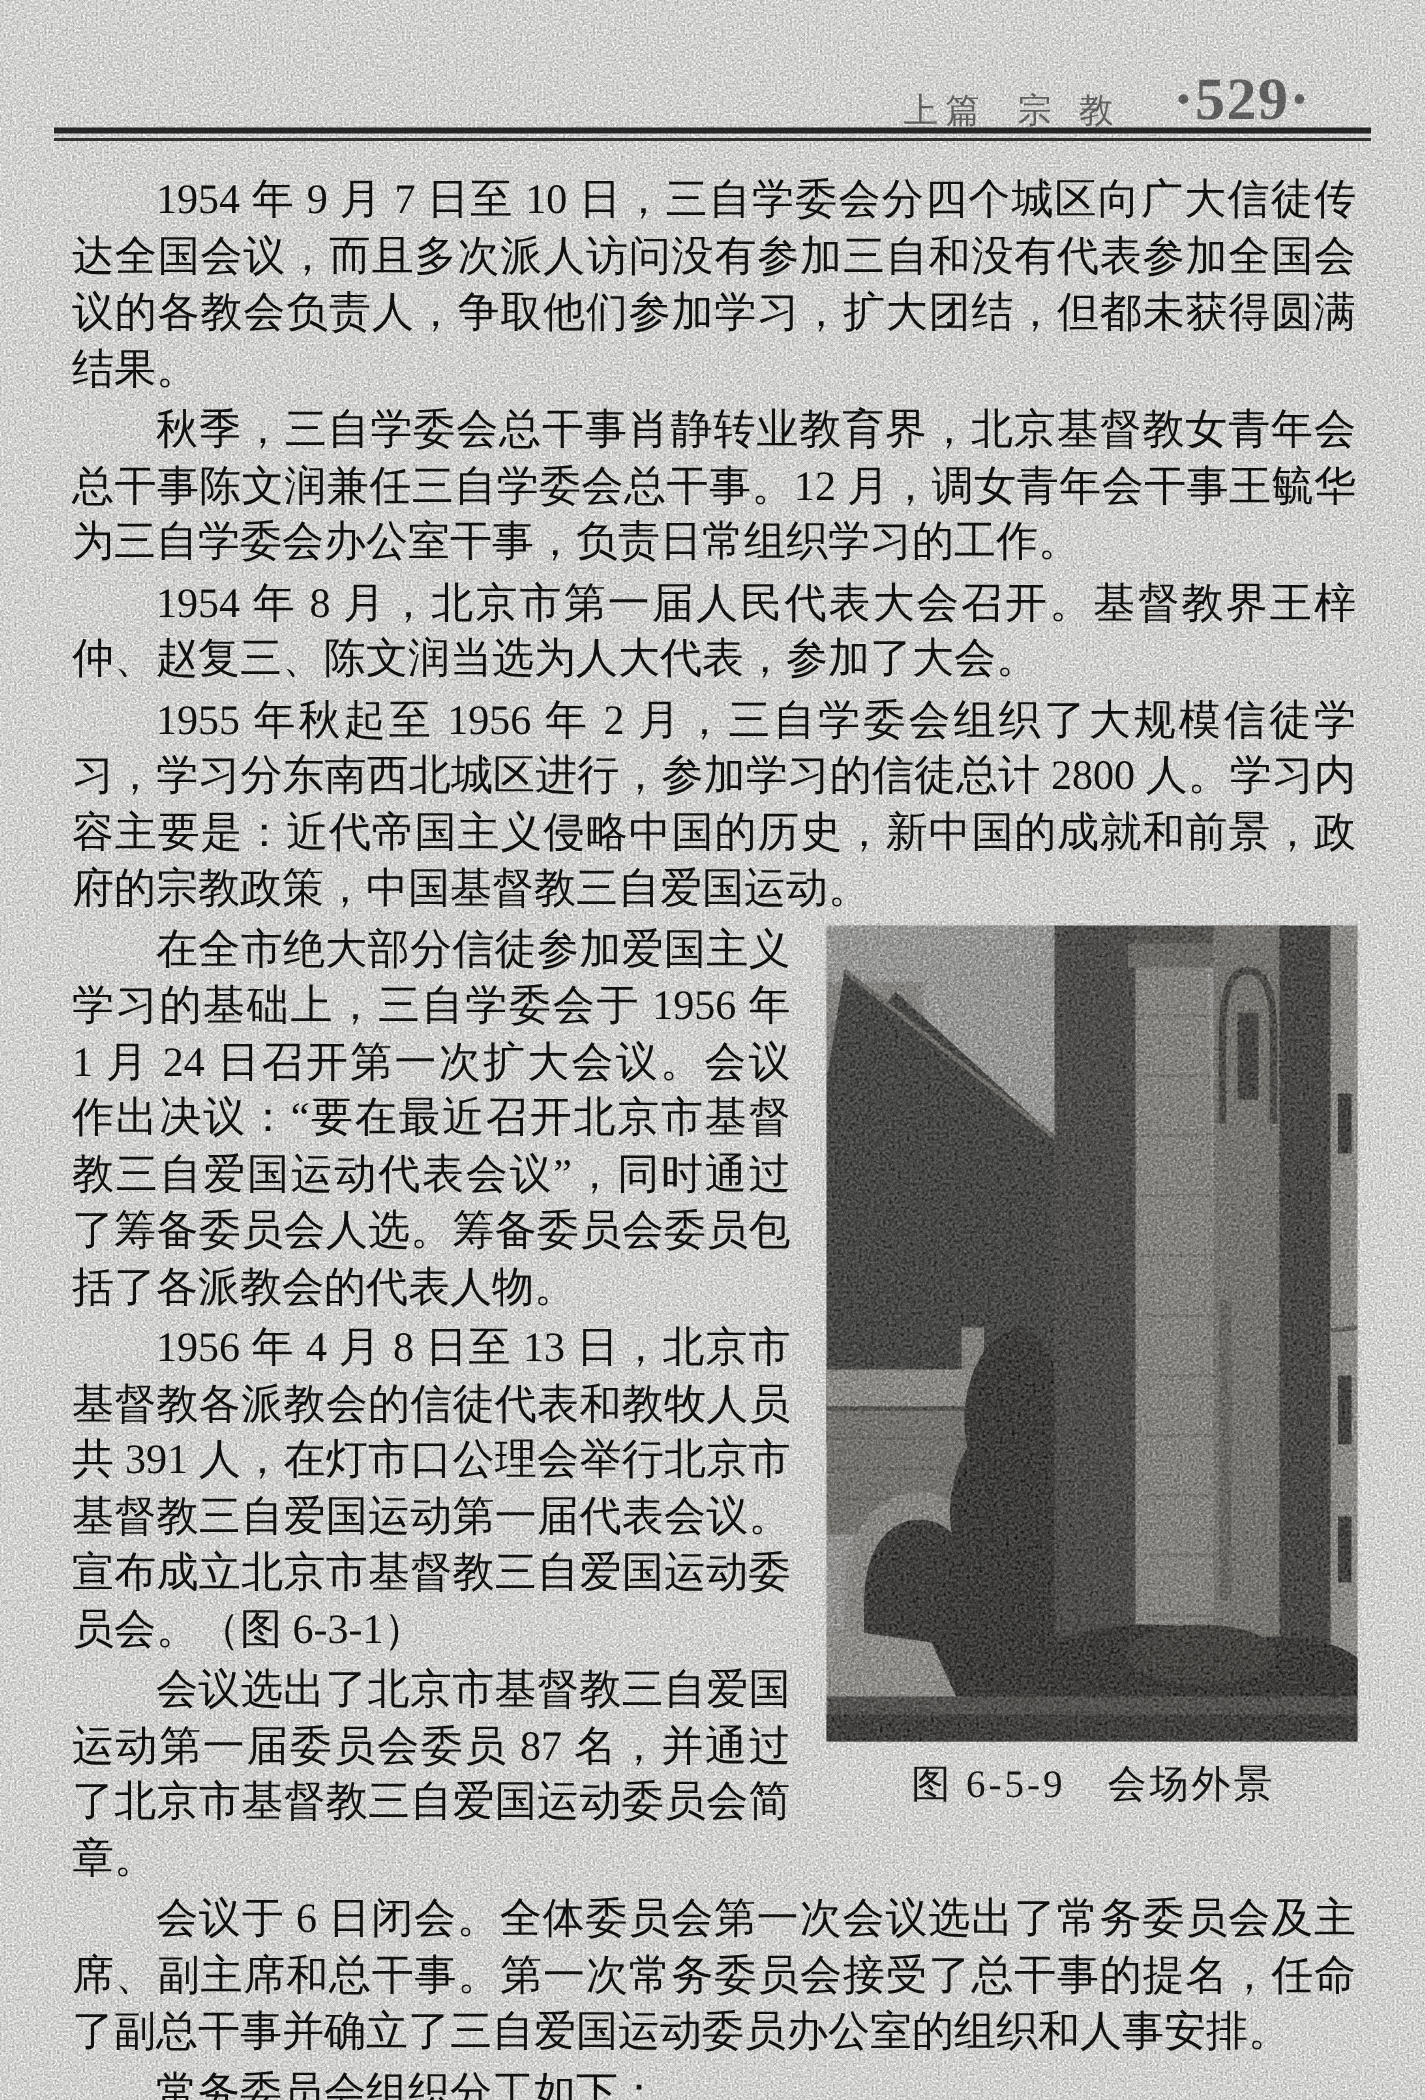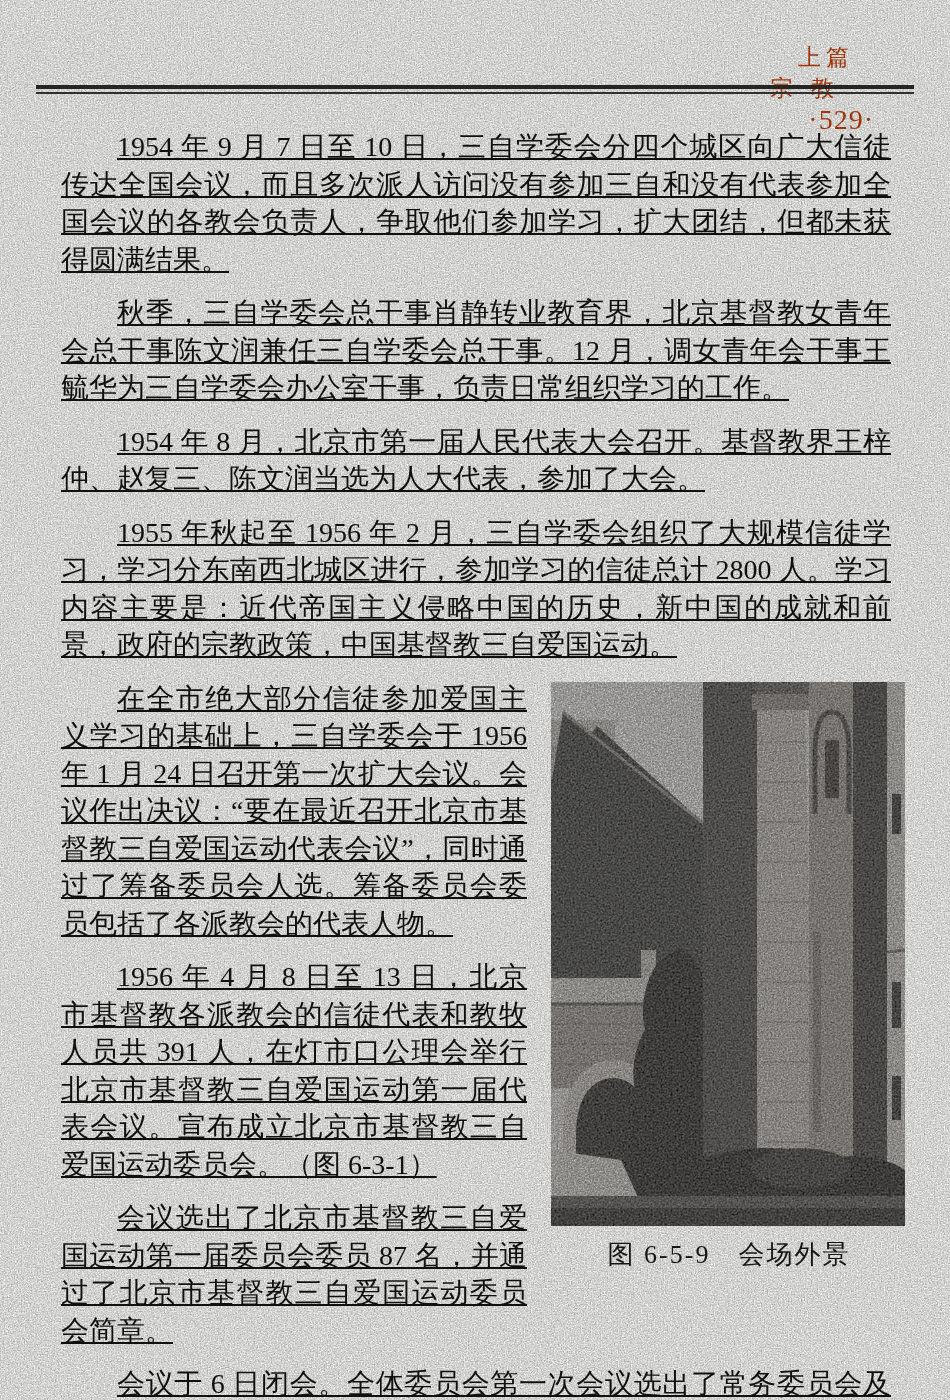--- a/index.html
+++ b/index.html
@@ -7,34 +7,34 @@
   .page {
     position:relative; width:950px; height:1400px;
     background:#fcfcfa; overflow:hidden;
     font-family:"Liberation Serif","DejaVu Serif",serif;
     color:#141414;
   }
   
   .running-head {
     position:absolute; top:42px; right:76px;
     display:flex; align-items:flex-end;
-    font-size:23px; color:#c2410c;flex-direction:column;
+    font-size:23px; color:#737373;
   }
   .hdr-part { letter-spacing:5px; margin-right:20px; }
   .hdr-sect { letter-spacing:18px; margin-right:22px; }
-  .hdr-page { font-size:28px; font-weight:normal; letter-spacing:1px; }
+  .hdr-page { font-size:40px; font-weight:bold; letter-spacing:1px; }
   .rules { position:absolute; top:85px; left:36px; right:36px; }
   .rule-thick { height:4px; background:#2d2d2d; }
   .rule-thin  { height:2px; background:#3a3a3a; margin-top:3px; }
   
   .content {
     position:absolute; top:112px; left:45px; width:862px;
     font-size:28px; line-height:37.5px; text-align:justify;
   }
-  p.para { text-indent:2em; margin:16px;text-decoration:underline; }
+  p.para { text-indent:2em; margin:3px; }
   
   figure.photo-figure { float:right; width:356px; margin:2px 0 8px 24px; }
   .photo-svg { display:block; width:354px; height:544px; }
   figcaption {
     text-align:center; font-size:26px; margin-top:10px;
     letter-spacing:2px; color:#1a1a1a;
   }
   
   .officer-row {
     display:flex; align-items:baseline; margin-left:56px;

